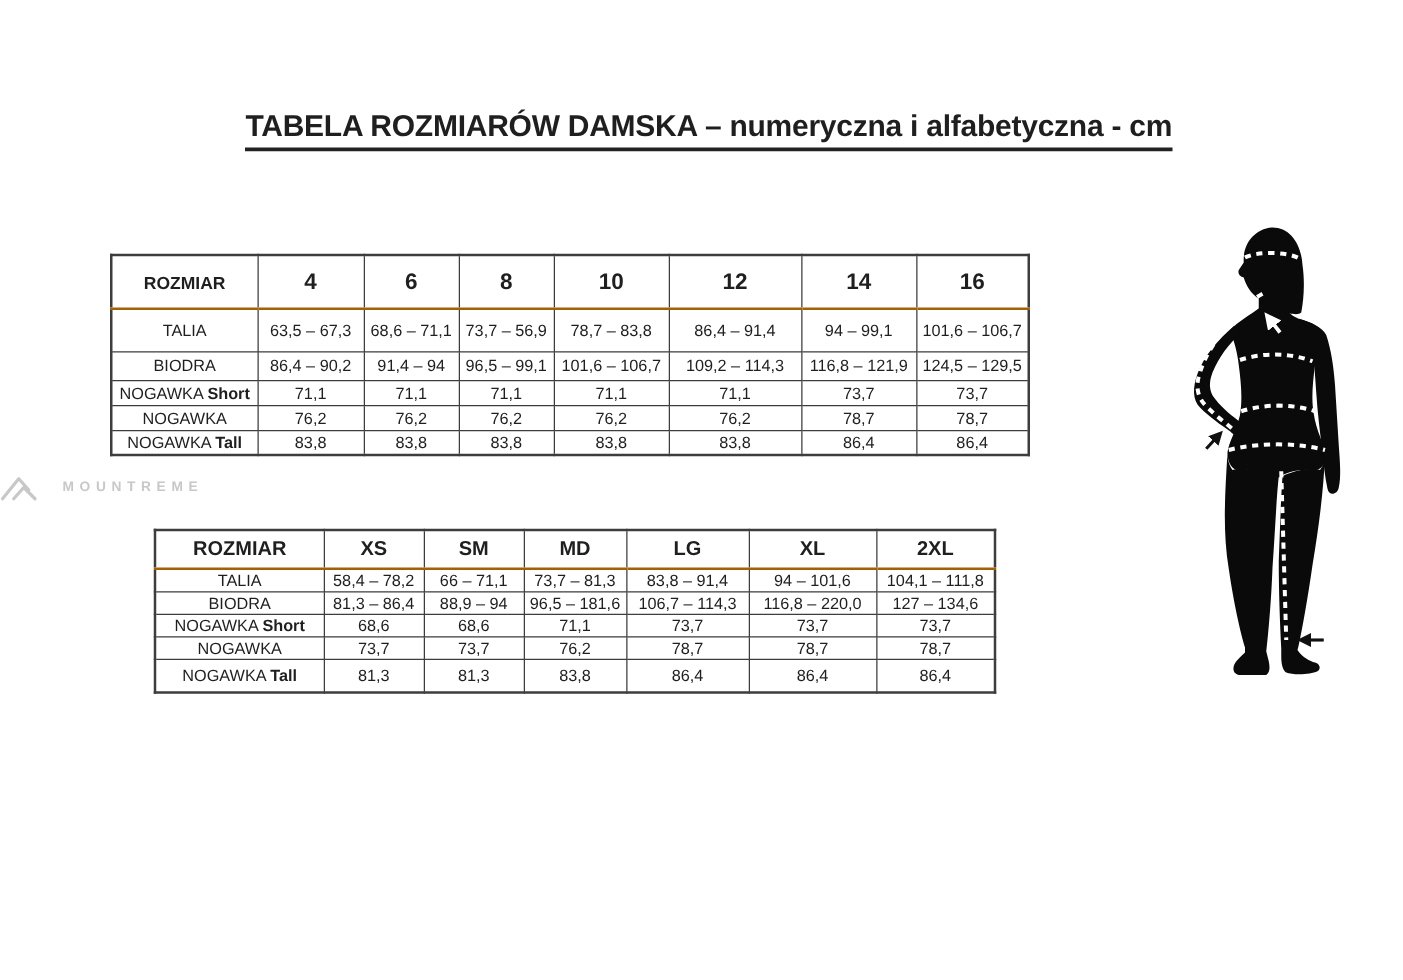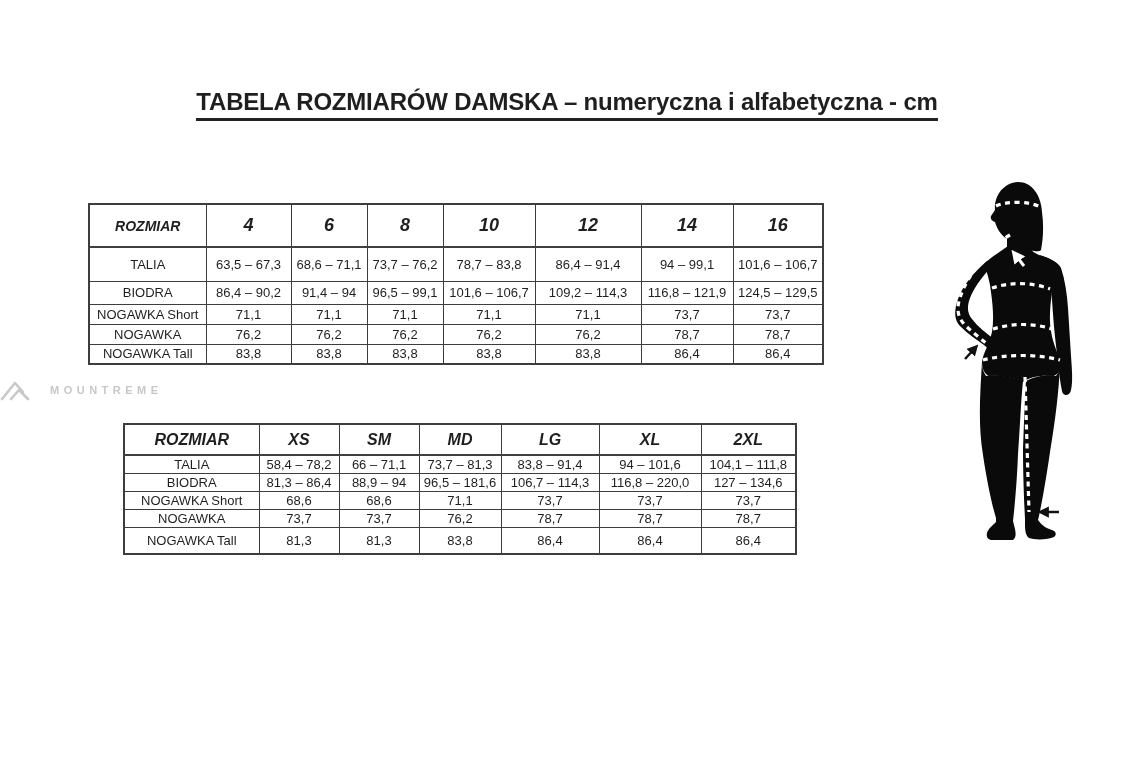--- a/index.html
+++ b/index.html
@@ -11,22 +11,22 @@
   .title-wrap span {
     display:inline-block; font-size:24px; font-weight:bold; letter-spacing:-0.2px;
     border-bottom:3px solid #222; padding-bottom:2px; white-space:nowrap;
   }
   table { border-collapse:collapse; table-layout:fixed; background:#fff; }
   table.size-table { border:2px solid #3d3d3d; }
   .size-table th, .size-table td {
     border:1px solid #3d3d3d; text-align:center; vertical-align:middle;
     padding:0 2px; font-weight:normal; font-size:13px; overflow:hidden; white-space:nowrap;
   }
-  .size-table thead th { font-weight:bold; border-bottom:2px solid #404040;font-style:italic; }
-  .size-table tbody th b { font-weight:normal; }
+  .size-table thead th { font-weight:bold; border-bottom:2px solid #a16207; }
+  .size-table tbody th b { font-weight:bold; }
   #table-numeric { position:absolute; left:88px; top:203px; width:734px; }
   #table-numeric thead th { height:41px; font-size:18px; }
   #table-numeric thead th:first-child { font-size:14px; }
   #table-numeric tbody tr:nth-child(1) { height:34px; }
   #table-numeric tbody tr:nth-child(2) { height:23px; }
   #table-numeric tbody tr:nth-child(n+3) { height:20px; }
   #table-alpha { position:absolute; left:123px; top:423px; width:672px; }
   #table-alpha thead th { height:29px; font-size:16px; }
   #table-alpha tbody tr { height:18px; }
   #table-alpha tbody tr:last-child { height:27px; }
@@ -69,21 +69,21 @@
           <th>12</th>
           <th>14</th>
           <th>16</th>
         </tr>
       </thead>
     <tbody>
         <tr>
           <th>TALIA</th>
           <td>63,5 – 67,3</td>
           <td>68,6 – 71,1</td>
-          <td>73,7 – 76,2</td>
+          <td>73,7 – 56,9</td>
           <td>78,7 – 83,8</td>
           <td>86,4 – 91,4</td>
           <td>94 – 99,1</td>
           <td>101,6 – 106,7</td>
         </tr>
         <tr>
           <th>BIODRA</th>
           <td>86,4 – 90,2</td>
           <td>91,4 – 94</td>
           <td>96,5 – 99,1</td>

